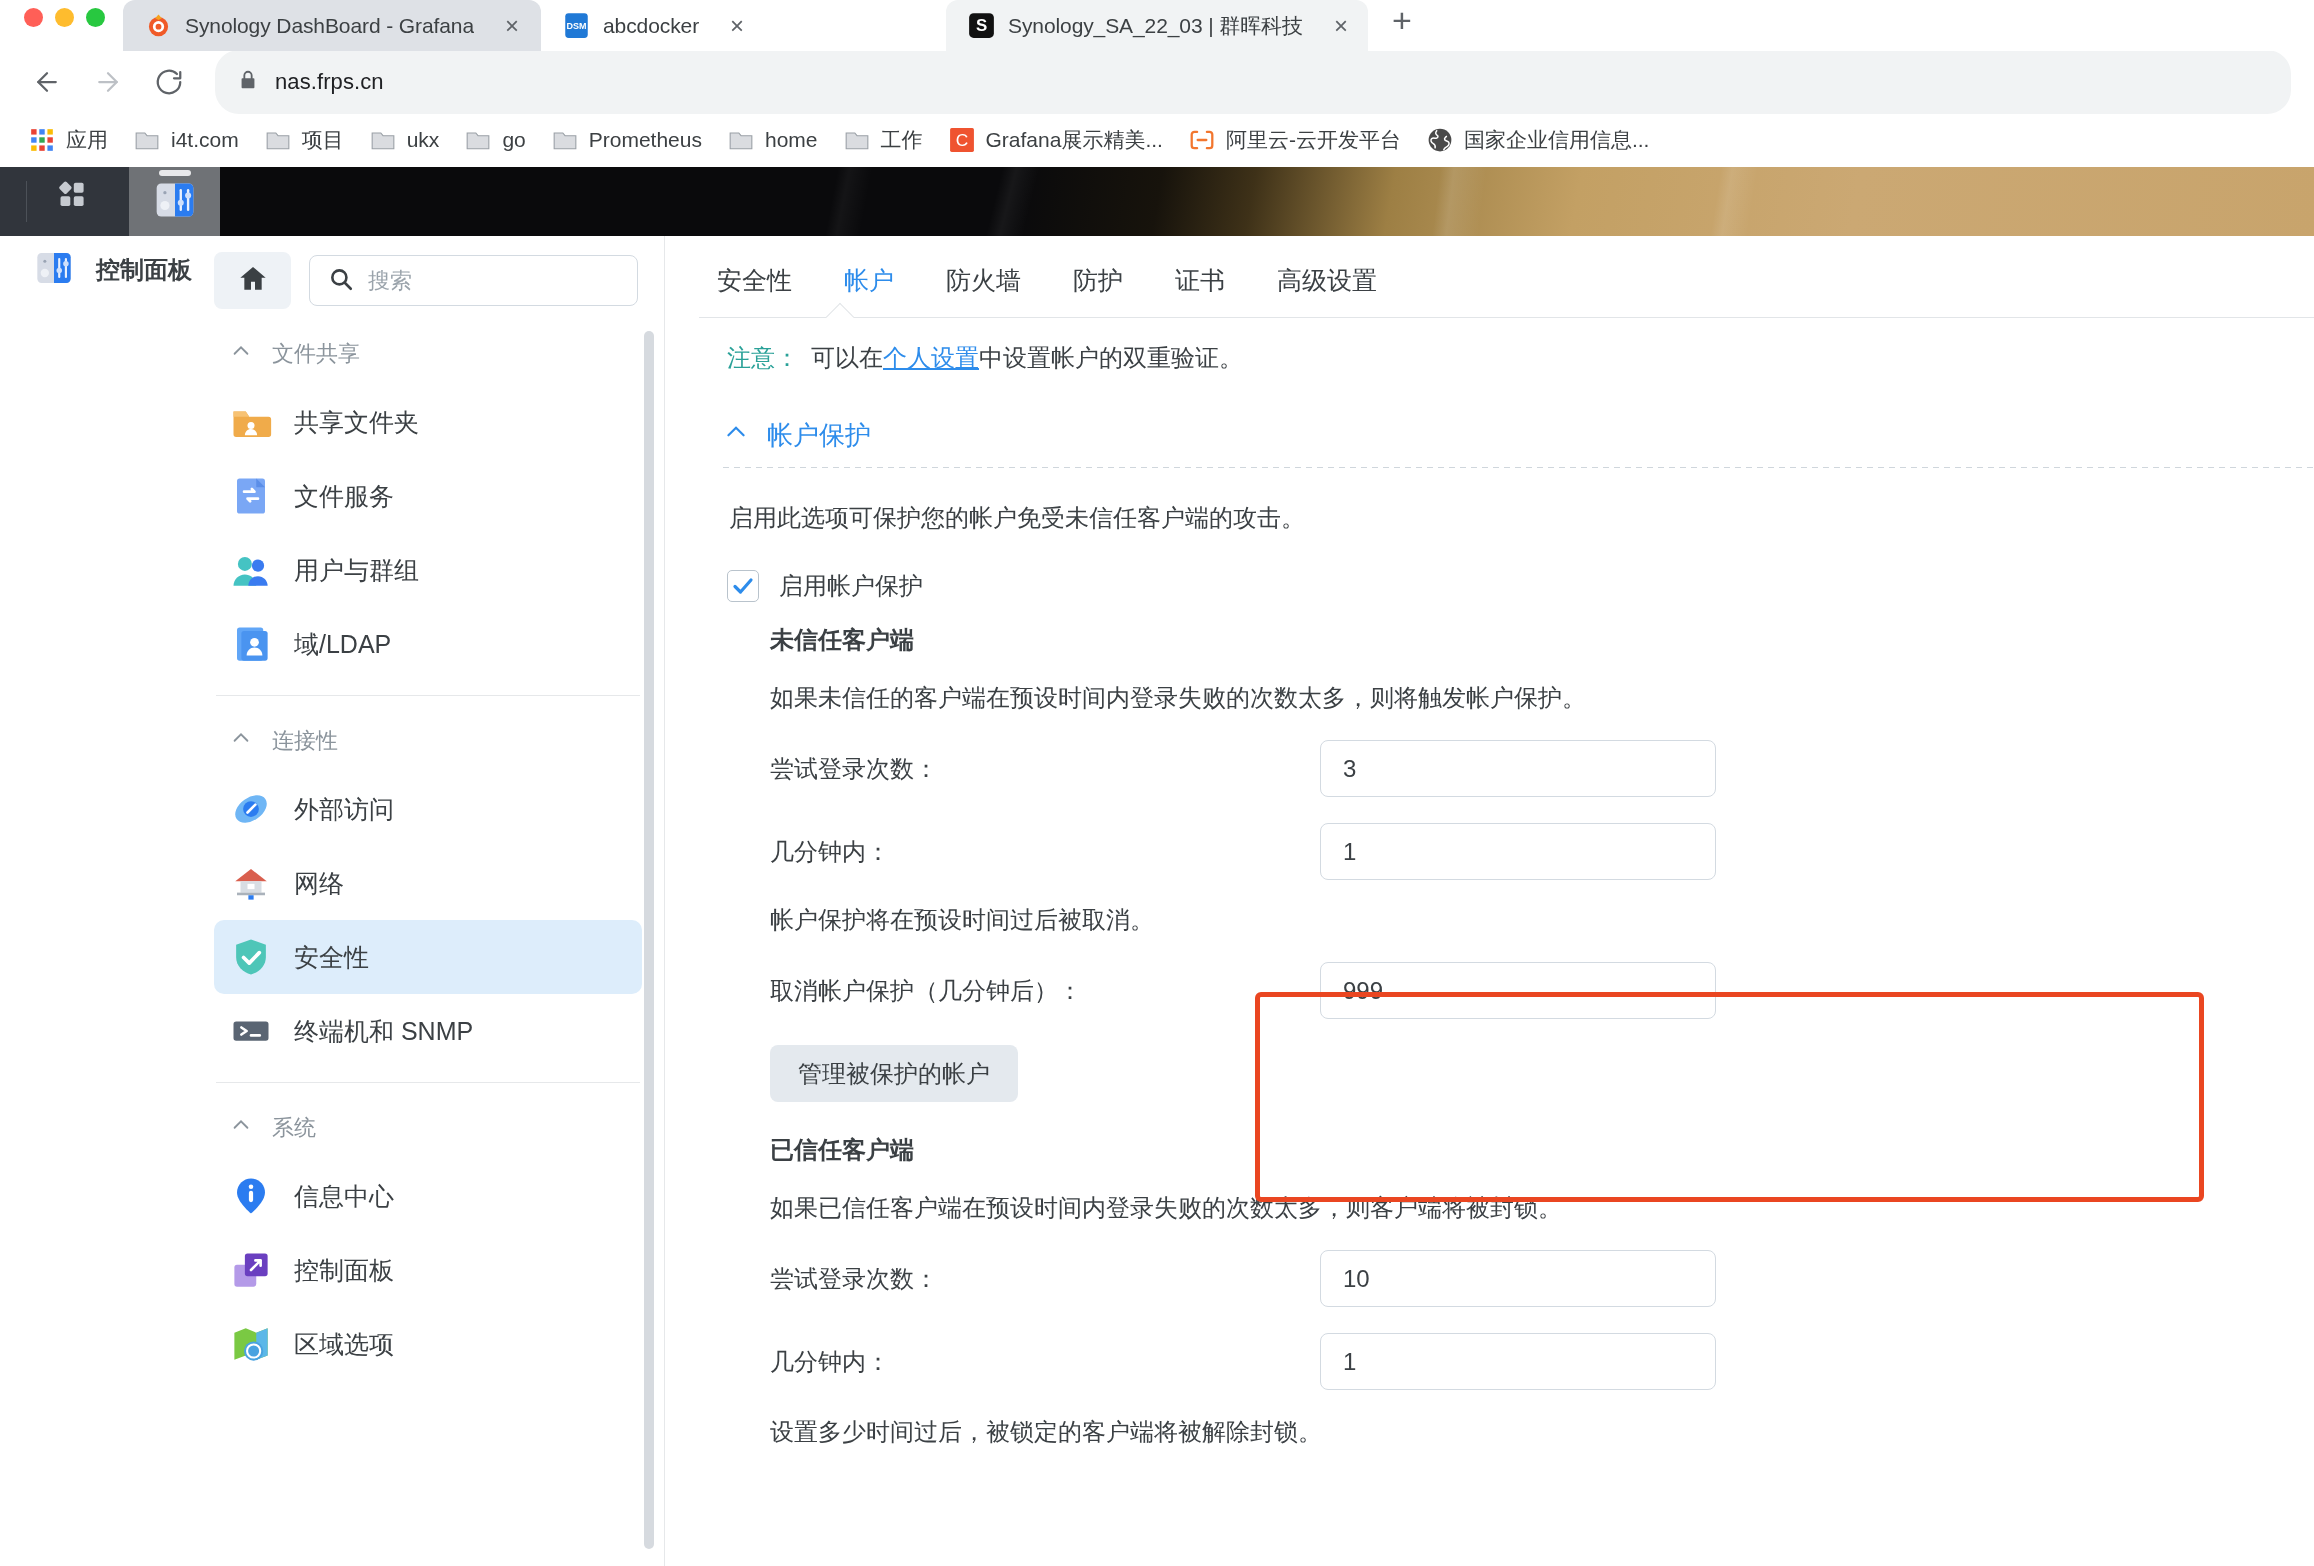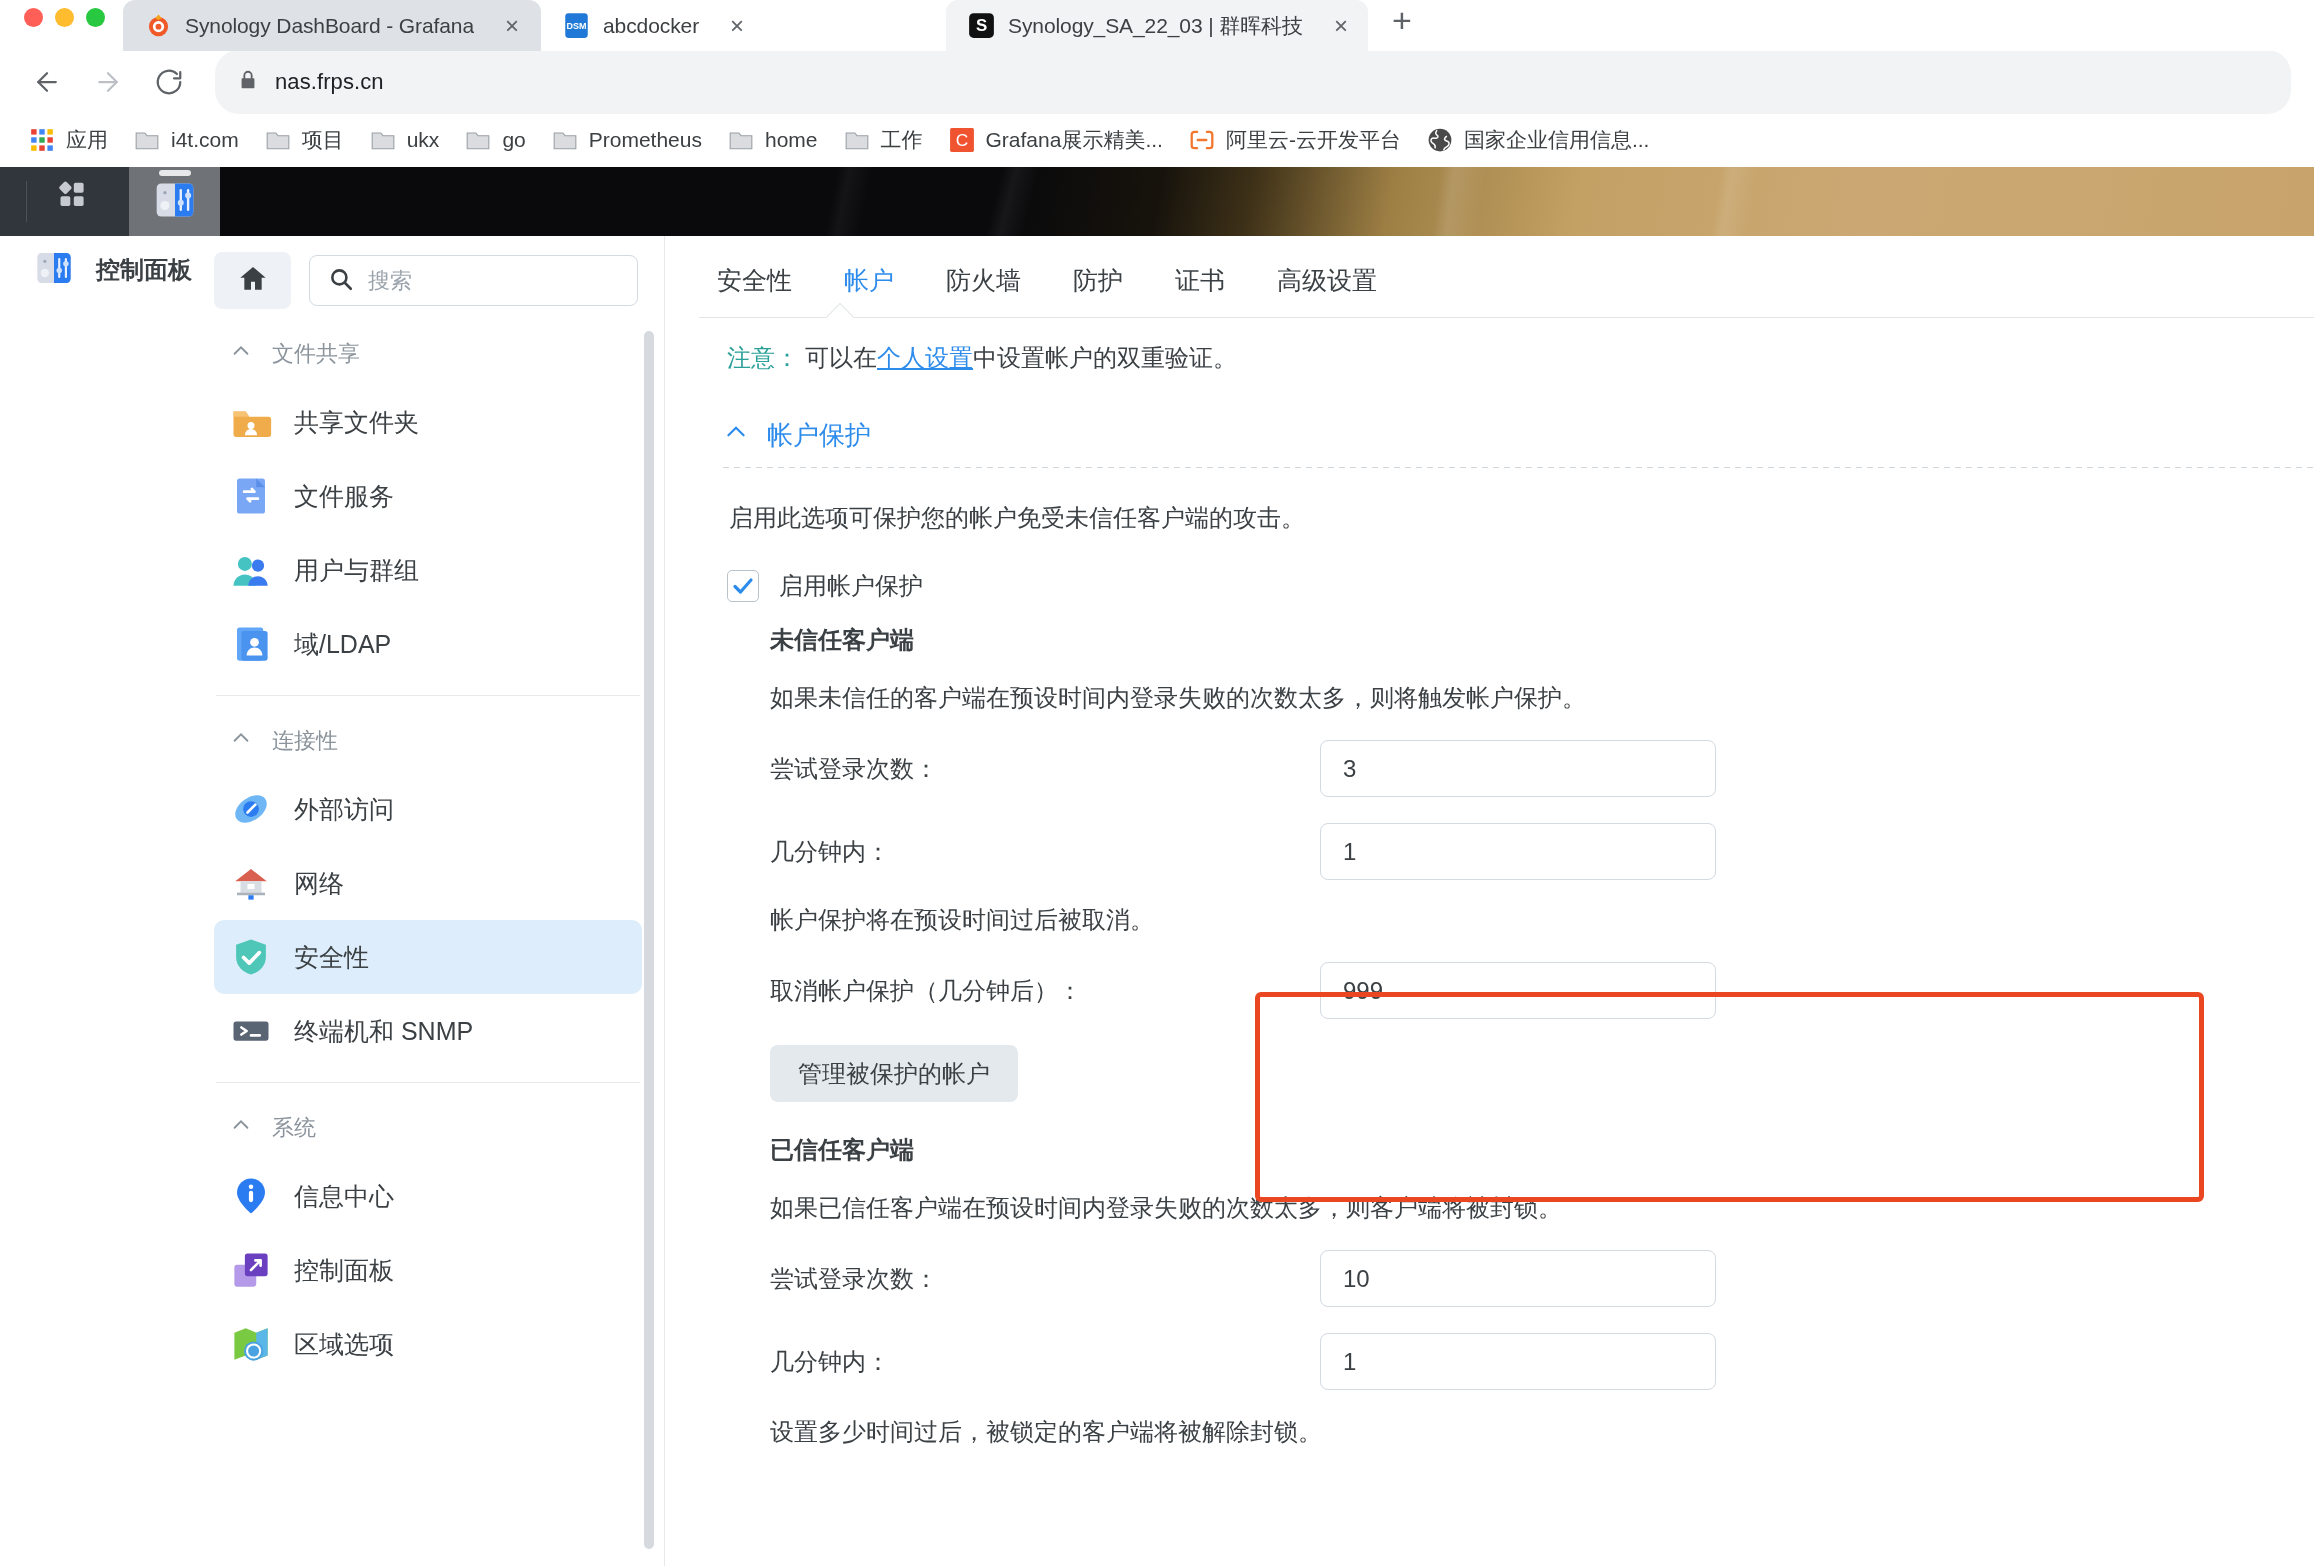--- a/index.html
+++ b/index.html
@@ -264,21 +264,21 @@
     border-top: 1px solid #e2e5e8;
     background: #fff;
     transform: rotate(45deg);
   }
 
   .notice {
     padding: 24px 0 0 28px;
     font-size: 24px; color: #3b4044;
     display: flex; align-items: baseline; gap: 0;
   }
-  .notice .lbl { color: #2aa198; margin-right: 6px; }
+  .notice .lbl { color: #2aa198; margin-right: 12px; }
   .notice a { color: #2d8ceb; text-decoration: underline; }
 
   .section-head {
     display: flex; align-items: center; gap: 18px;
     padding: 44px 0 0 24px;
     color: #2d8ceb; font-size: 26px;
   }
   .section-rule {
     height: 1px; margin: 14px 0 0 24px;
     background: repeating-linear-gradient(to right,#cfd6dc 0 6px,transparent 6px 11px);

